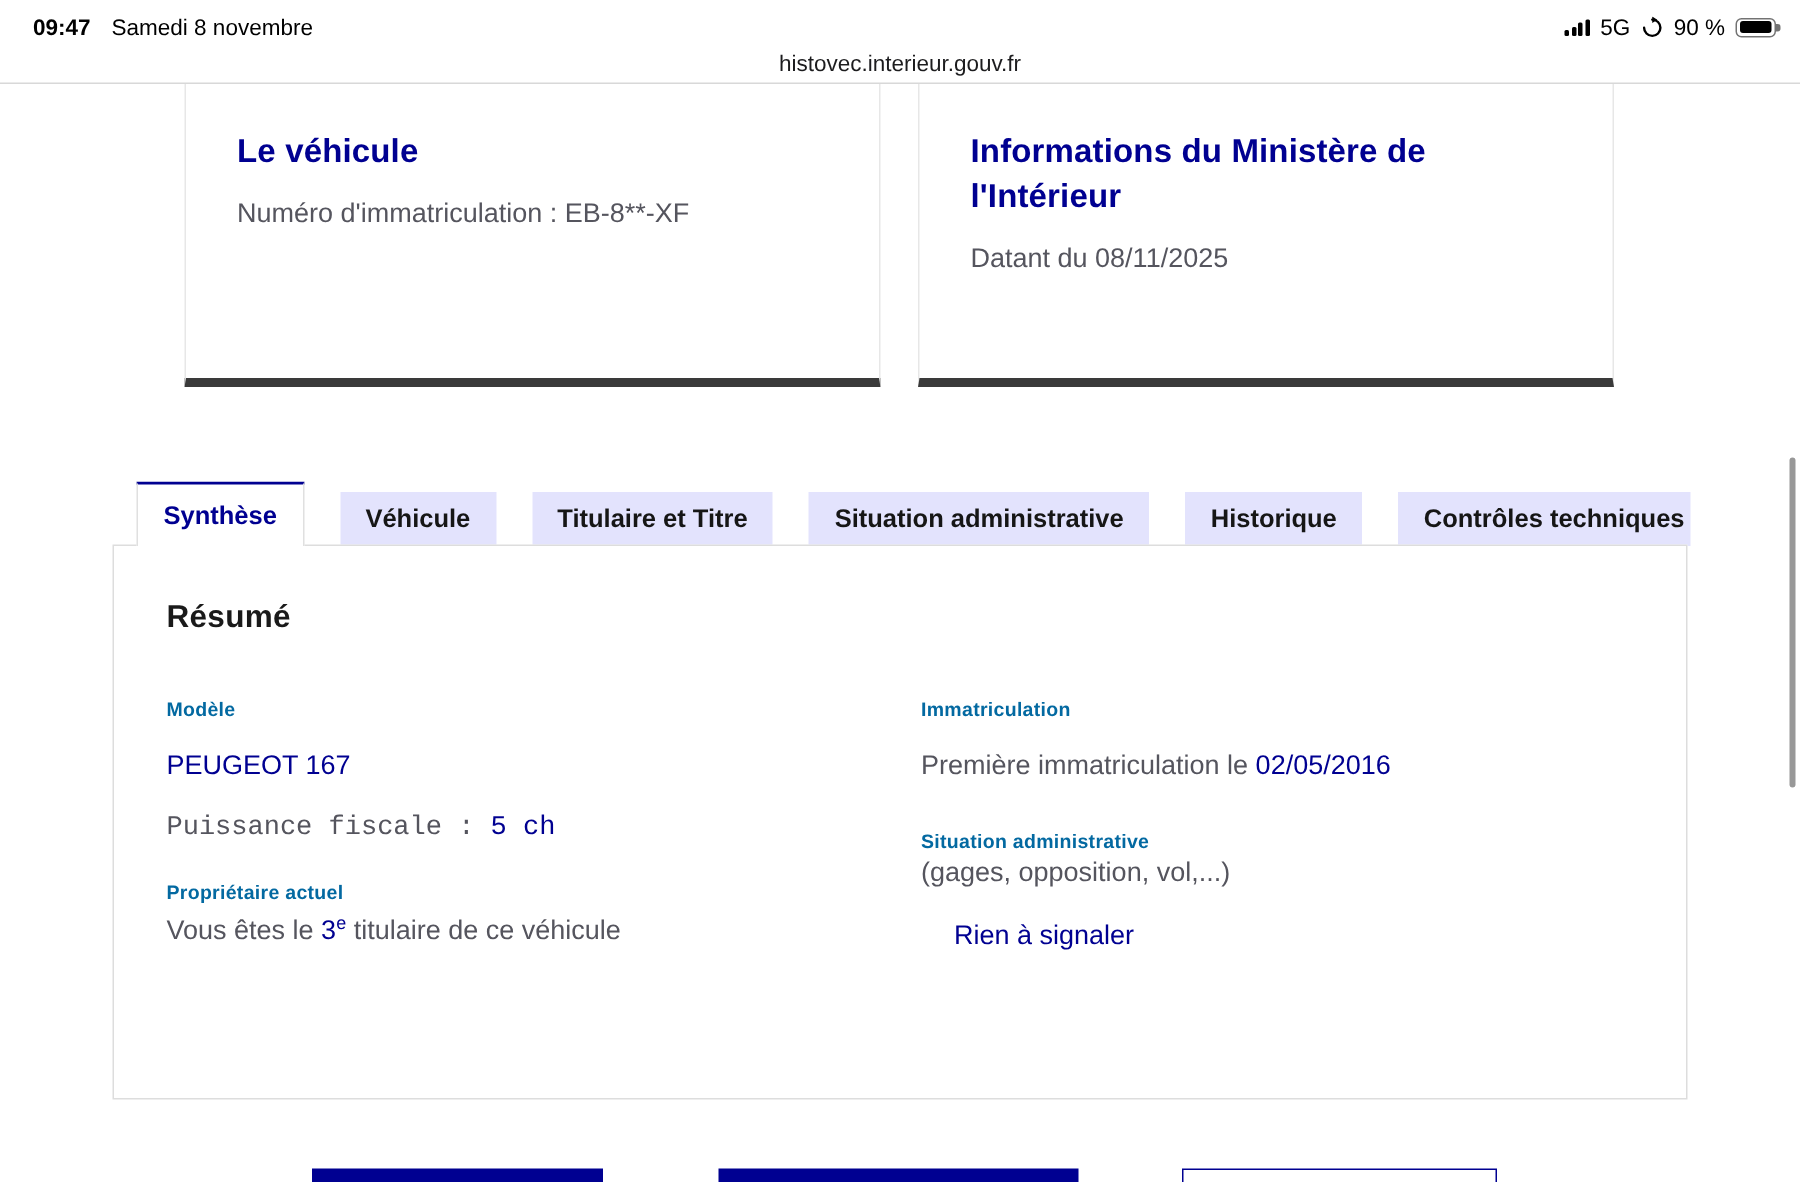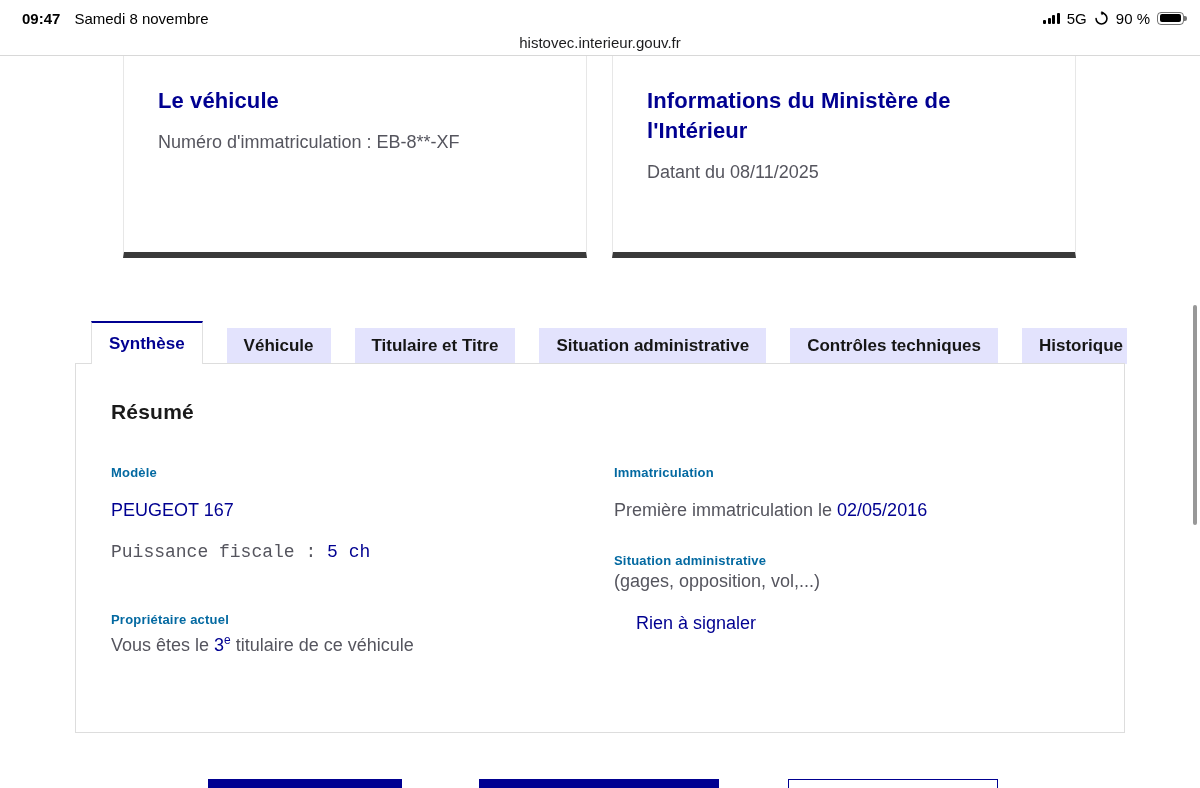--- a/index.html
+++ b/index.html
@@ -78,21 +78,21 @@
   }
   .panel-inner { position: relative; width: 100%; height: 100%; }
   .h-resume { position: absolute; left: 35px; top: 36px; font-size: 21px; font-weight: 700; color: #1a1a1a; letter-spacing: .2px; }
   .col-left  { position: absolute; left: 35px; top: 101px; width: 470px; }
   .col-right { position: absolute; left: 538px; top: 101px; width: 470px; }
   .sec-heading { font-size: 13px; font-weight: 700; color: #0369a1; letter-spacing: .2px; }
   .line { font-size: 18px; color: #55555e; line-height: 27px; }
   .blue { color: #000091; }
   .model-name { margin-top: 17px; }
   .fiscal-line { margin-top: 15px; font-family: Liberation Mono, monospace; }
-  .owner-block { margin-top: 46px; }
+  .owner-block { margin-top: 21px; }
   .owner-line { margin-top: 4px; }
   .holder-line sup { font-size: 12px; }
   .reg-line { margin-top: 17px; }
   .situation-block { margin-top: 29px; }
   .status-line { margin-top: 15px; padding-left: 22px; }
   .note-line { margin-top: 0px; }
   
   .scrollbar {
     position: absolute; left: 1193px; top: 305px; width: 4px; height: 220px;
     background: #989898; border-radius: 2px;
@@ -147,22 +147,22 @@
   <div class="card-title">Informations du Ministère de l'Intérieur</div>
   <div class="card-line">Datant du 08/11/2025</div>
 </div>
 
 <div class="tabs-clip">
   <div class="tabs-strip" id="tabs-strip">
       <div class="tab active">Synthèse</div>
       <div class="tab">Véhicule</div>
       <div class="tab">Titulaire et Titre</div>
       <div class="tab">Situation administrative</div>
+      <div class="tab">Historique</div>
       <div class="tab">Contrôles techniques</div>
-      <div class="tab">Historique</div>
       <div class="tab">Kilométrage</div>
     </div>
 </div>
 
 <div class="panel">
   <div class="panel-inner">
     <div class="h-resume">Résumé</div>
 
     <div class="col-left">
       <div class="sec-heading">Modèle</div>

